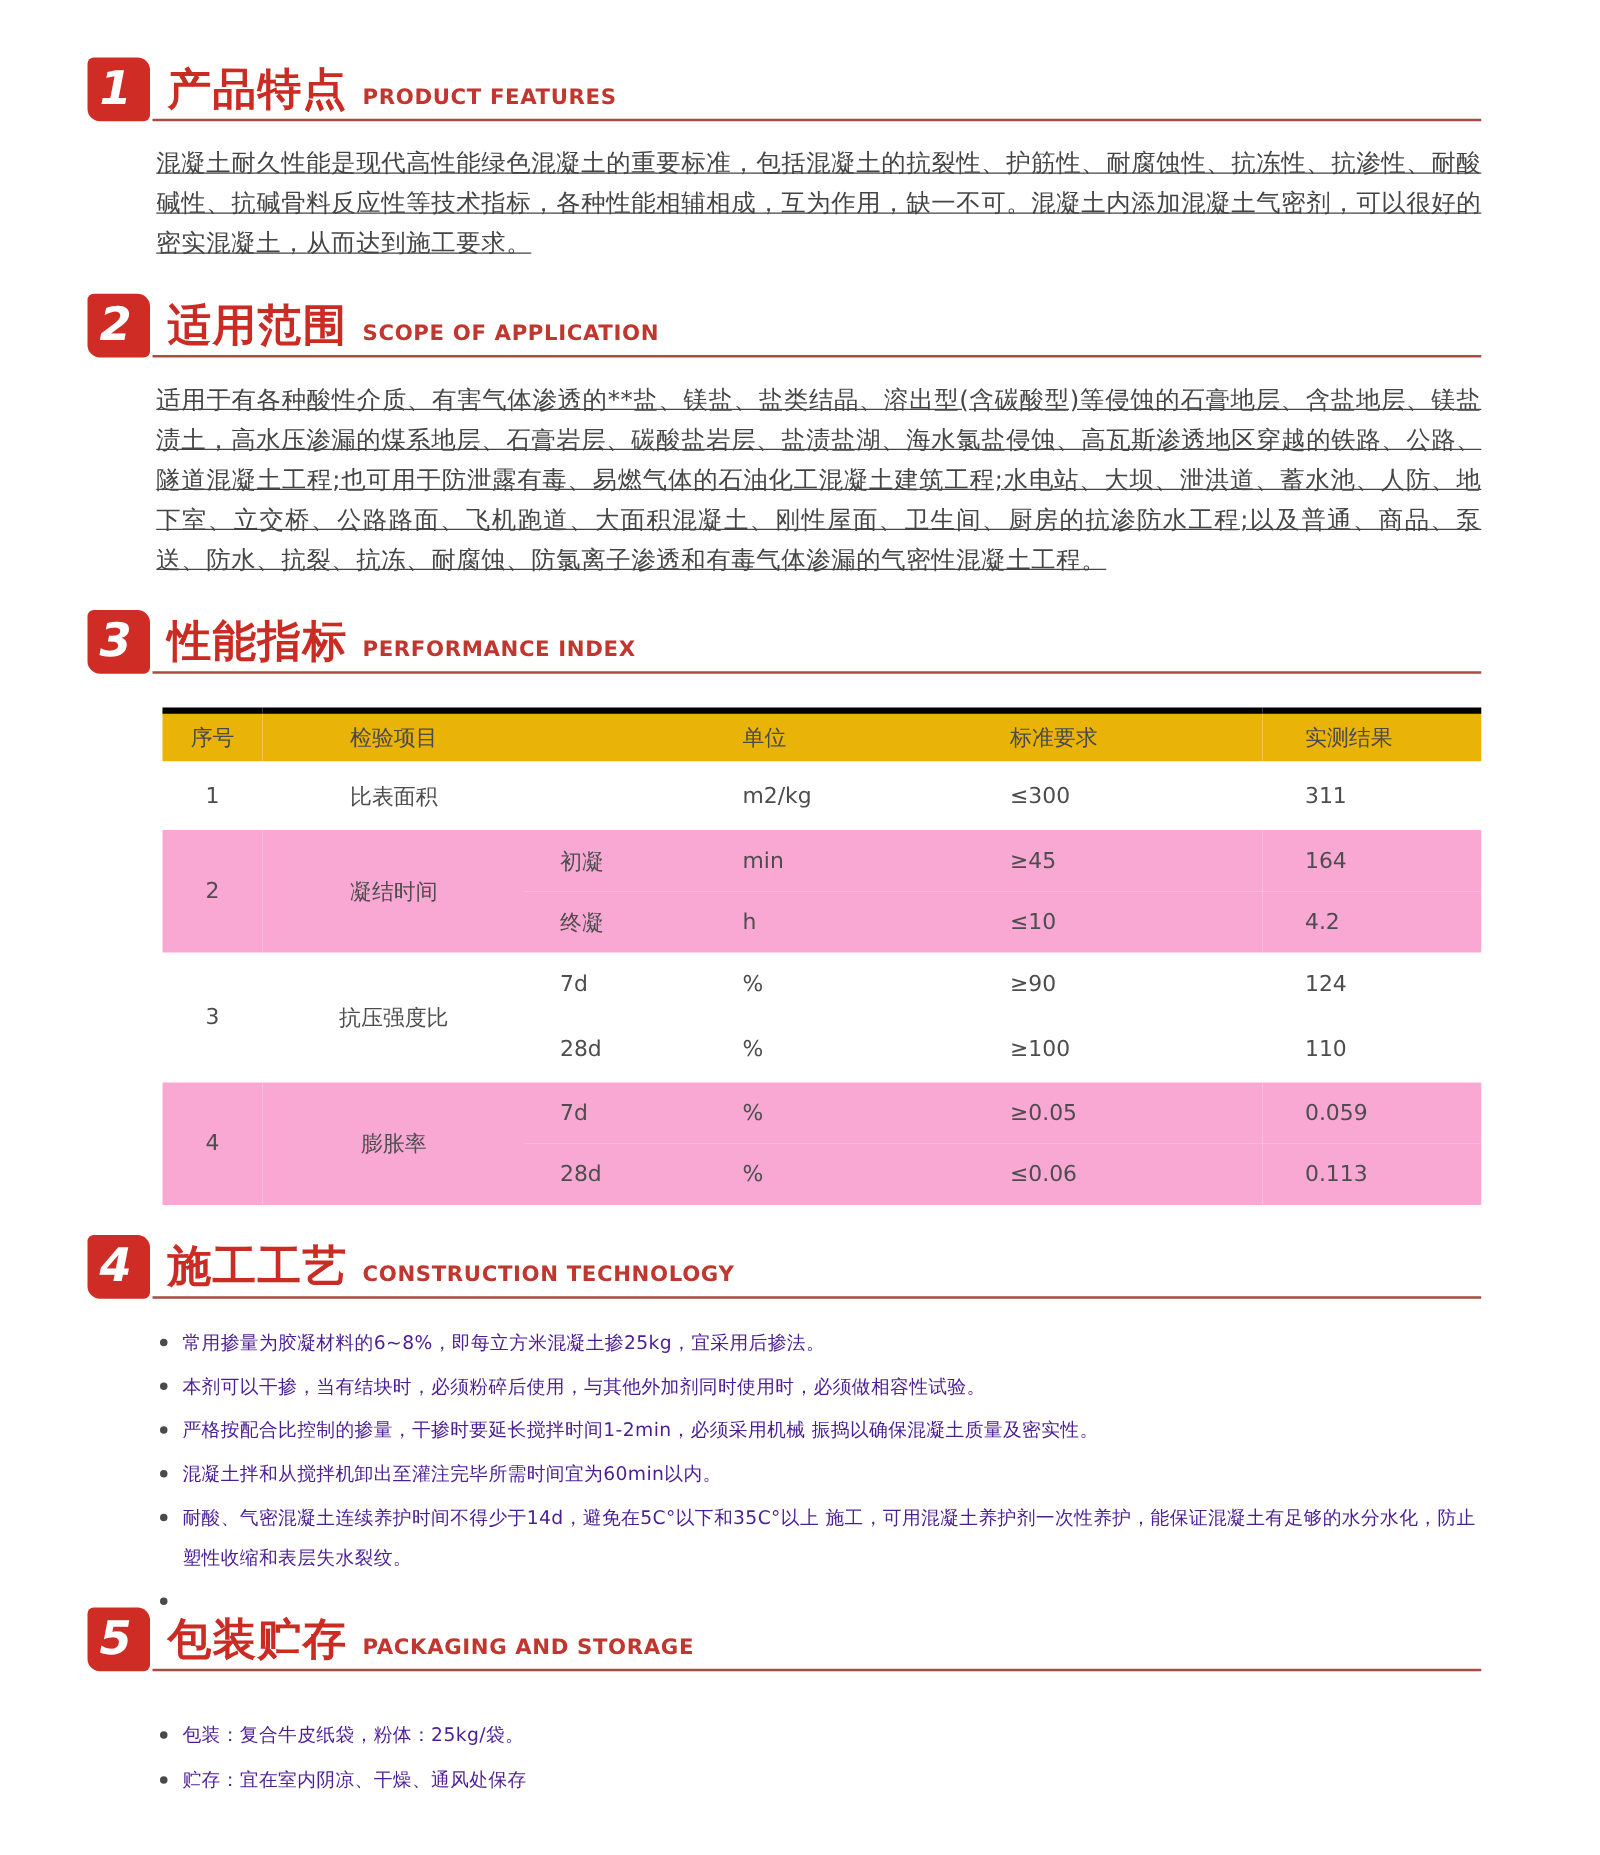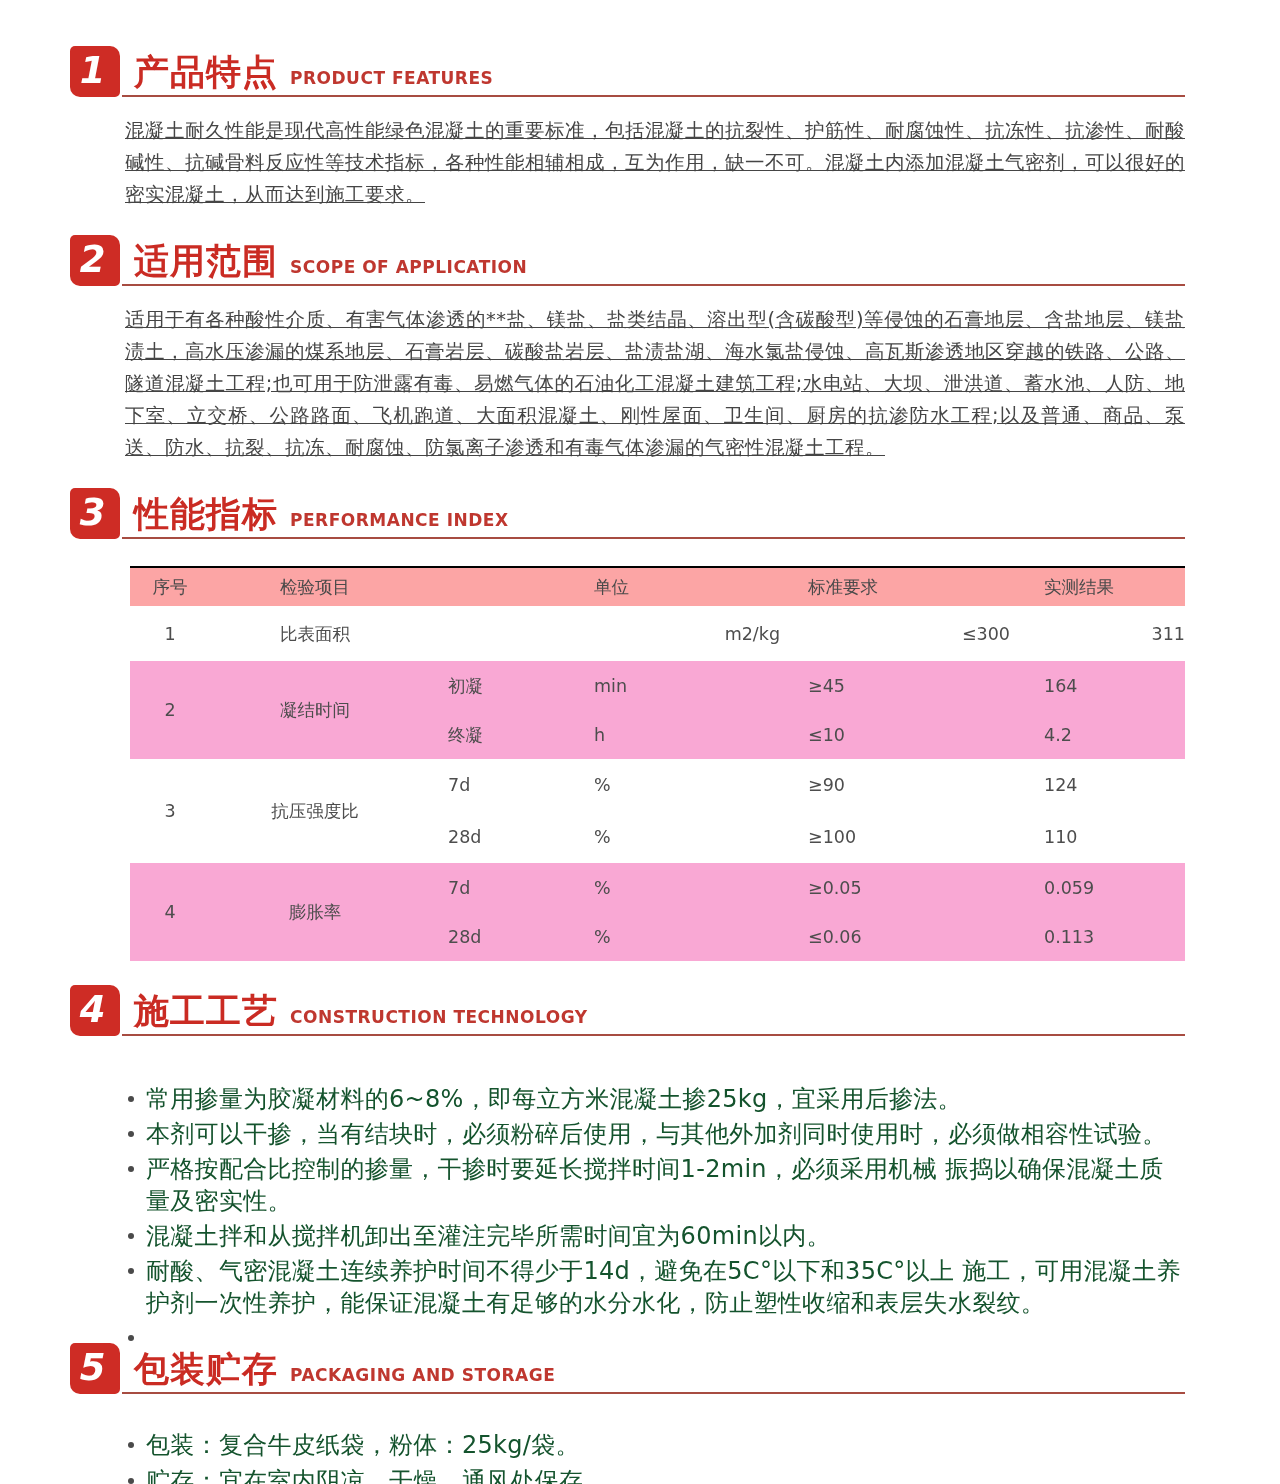--- a/index.html
+++ b/index.html
@@ -34,41 +34,41 @@
   .sec + .sec { margin-top:24px; }
   .sec-5 { margin-top:18px; }
 
   
   table.perf {
     margin:22px 0 0 60px; border-collapse:collapse; table-layout:fixed;
     width:1055px; font-size:17.5px; color:#4d4d4d;
   }
   table.perf th, table.perf td { padding:0; font-weight:normal; }
   table.perf thead th {
-    background:#fca5a5; height:38px; border-top:2px solid #000000;
+    background:#eab308; height:38px; border-top:5px solid #000000;
     text-align:left; font-size:17.5px; color:#4a4a4a;
   }
   .col-no    { width:80px; }
   .col-item  { width:210px; }
   .col-sub   { width:140px; }
   .col-unit  { width:220px; }
   .col-req   { width:230px; }
   .col-res   { width:175px; }
   table.perf .c-center { text-align:center; }
   table.perf .p-sub  { padding-left:28px; }
   table.perf .p-unit { padding-left:34px; }
   table.perf .p-req  { padding-left:28px; }
   table.perf .p-res  { padding-left:34px; }
-  tr.row-single td { height:55px;text-align:right; }
+  tr.row-single td { height:55px; }
   tr.row-half td { height:49px; }
   tr.shade td { background:#f9a8d4; }
   table.perf td { vertical-align:middle; }
 
   
-  ul.bullets { list-style:none; margin:42px 0 0 57px; padding:0; font-size:24px; color:#14532d; }
+  ul.bullets { list-style:none; margin:14px 0 0 57px; padding:0; font-size:15px; color:#4c1d95; }
   ul.bullets li { position:relative; padding-left:19px; line-height:32px; margin-bottom:3px; letter-spacing:0.3px; }
   ul.bullets li .dot {
     position:absolute; left:1px; top:13px; width:6px; height:6px;
     background:#4a4a4a; border-radius:50%;
   }
   ul.bullets.storage { margin-top:30px; }
   ul.bullets.storage li { margin-bottom:4px; }
 </style>
 </head>
 <body>

